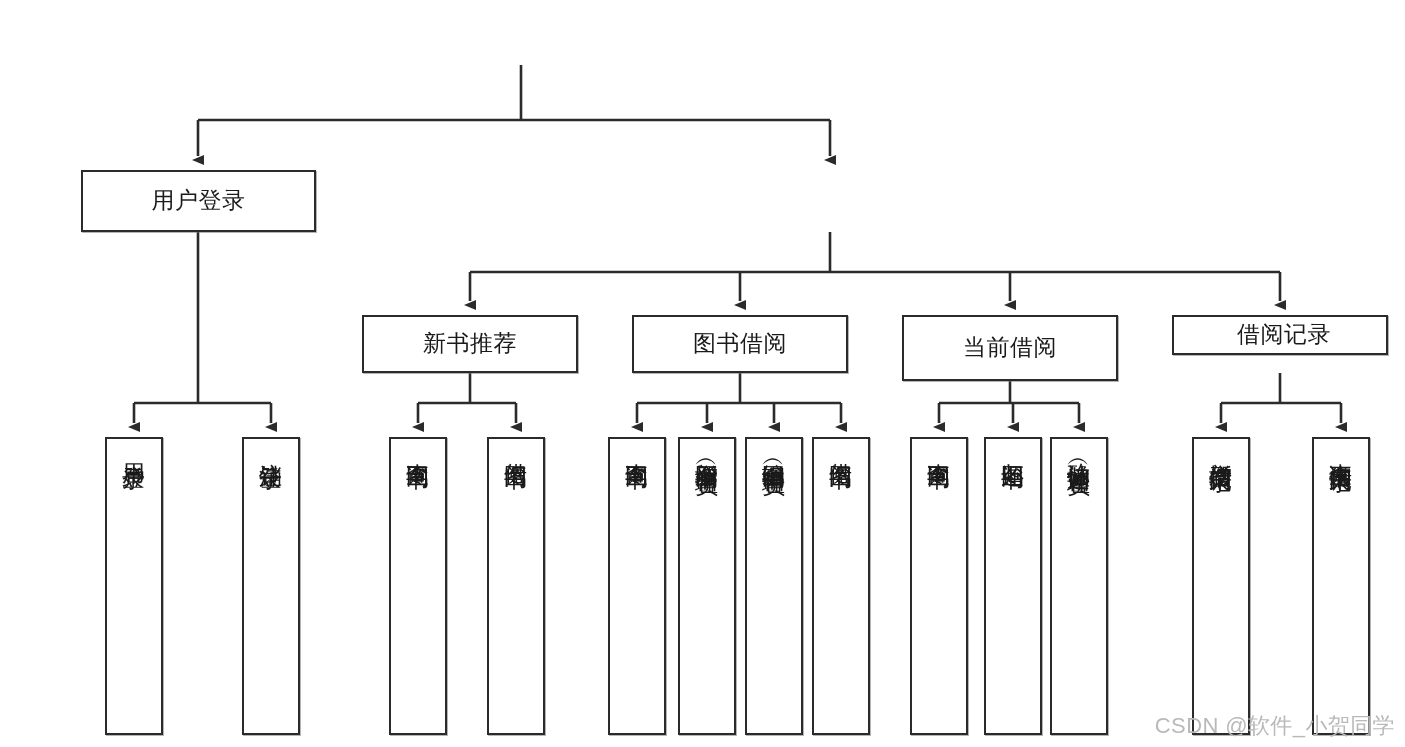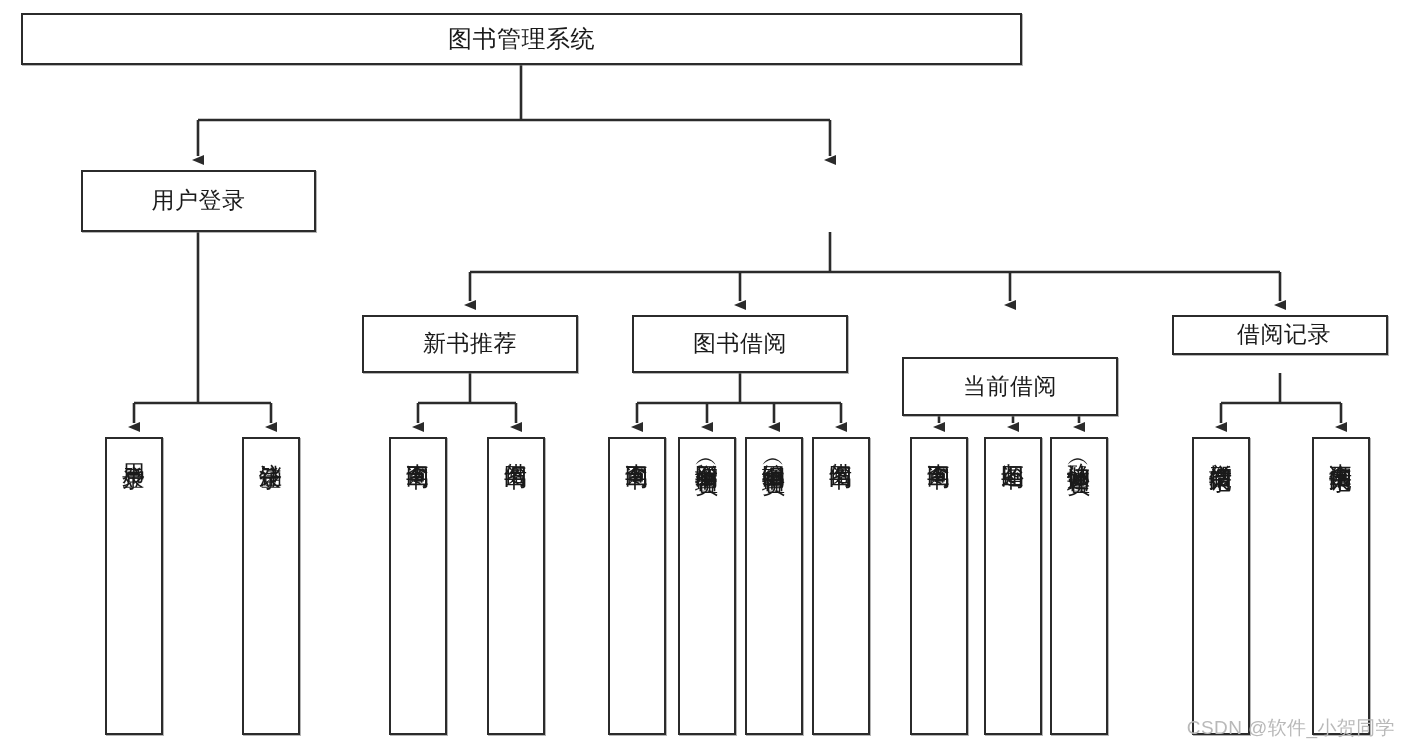--- a/index.html
+++ b/index.html
@@ -58,21 +58,21 @@
     line-height: 1.05;
     height: auto;
   }
   .node.root .label {
     font-size: 24px;
   }
   #watermark {
     position: absolute;
     right: 10px;
     bottom: 6px;
-    font-size: 19px;
+    font-size: 22px;
     color: #b9b9b9;
     letter-spacing: 0.4px;
     white-space: nowrap;
     pointer-events: none;
   }
 </style>
 </head>
 <body>
 
 <div id="diagram-root">
@@ -120,35 +120,32 @@
       <path d="M1013,403 L1013,423" marker-end="url(#arrowhead)"></path>
       <path d="M1079,403 L1079,423" marker-end="url(#arrowhead)"></path>
 
       <path d="M1280,373 L1280,403"></path>
       <path d="M1221,403 L1341,403"></path>
       <path d="M1221,403 L1221,423" marker-end="url(#arrowhead)"></path>
       <path d="M1341,403 L1341,423" marker-end="url(#arrowhead)"></path>
     </g>
   </svg>
 
-  <div class="node horizontal root" style="left:21px;top:13px;width:1001px;height:52px;">
-    <span class="label">图书管理系统</span>
-  </div>
 
   <div class="node horizontal" style="left:81px;top:170px;width:235px;height:62px;">
     <span class="label">用户登录</span>
   </div>
 
   <div class="node horizontal" style="left:362px;top:315px;width:216px;height:58px;align-items:center;">
     <span class="label">新书推荐</span>
   </div>
   <div class="node horizontal" style="left:632px;top:315px;width:216px;height:58px;">
     <span class="label">图书借阅</span>
   </div>
-  <div class="node horizontal" style="left:902px;top:315px;width:216px;height:59px;margin-top:42px;">
+  <div class="node horizontal" style="left:902px;top:315px;width:216px;height:66px;">
     <span class="label">当前借阅</span>
   </div>
   <div class="node horizontal" style="left:1172px;top:315px;width:216px;height:40px;padding-left:8px;">
     <span class="label">借阅记录</span>
   </div>
 
   <div class="node vertical" style="left:105px;top:437px;width:58px;height:298px;">
     <span class="label">用户登录</span>
   </div>
   <div class="node vertical" style="left:242px;top:437px;width:58px;height:298px;">

